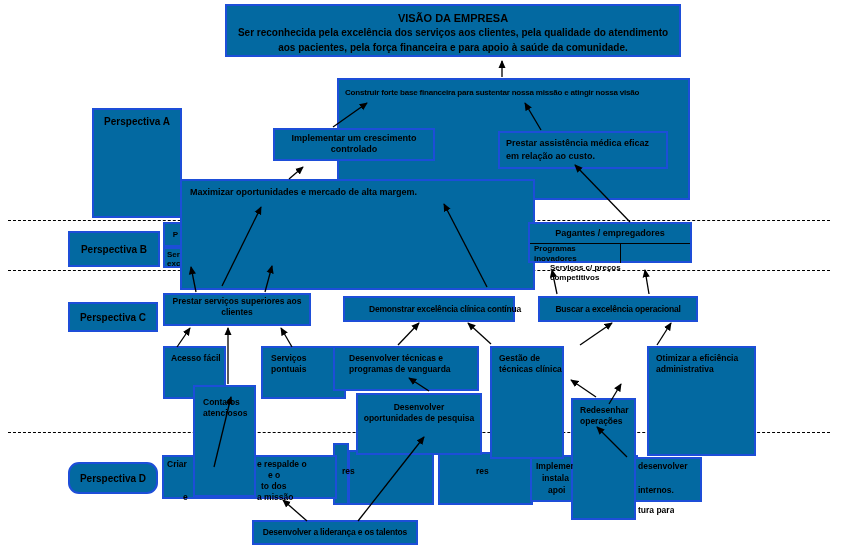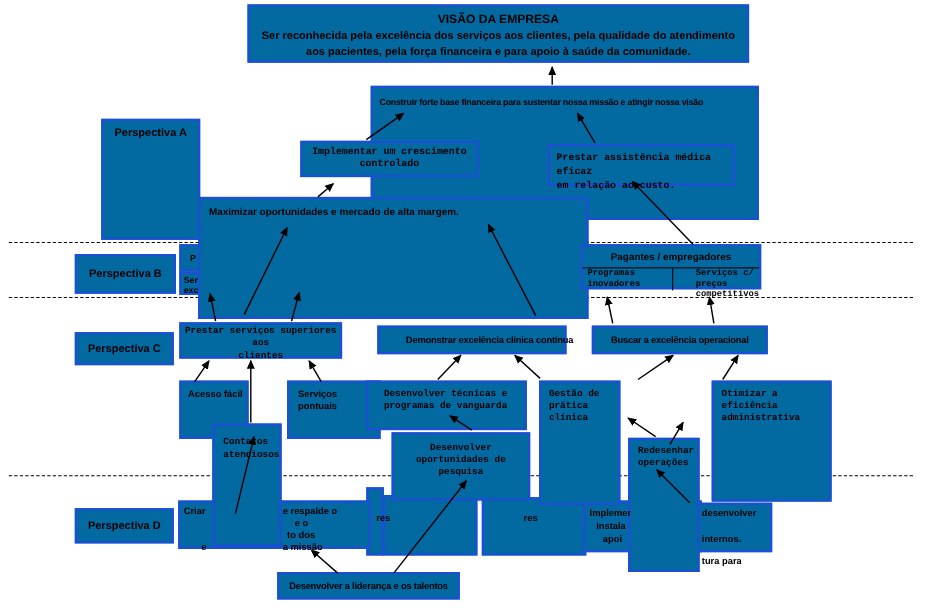--- a/index.html
+++ b/index.html
@@ -1,21 +1,21 @@
 <!DOCTYPE html>
 <html><head>
 <meta charset="utf-8">
 <style>
   html,body{margin:0;padding:0;background:#fff;}
   #canvas{position:relative;width:861px;height:553px;background:#fff;overflow:hidden;
           font-family:"Liberation Sans","DejaVu Sans",sans-serif;color:#000;}
   .bx{position:absolute;background:#0369a1;border:2px solid #1d4ed8;box-sizing:border-box;
       font-weight:bold;font-size:8.5px;line-height:11px;}
   .bx2{border-width:2px;}
-  .pre{white-space:pre-line;font-family:Liberation Mono, monospace;}
+  .pre{white-space:pre-line;}
   .nw{white-space:nowrap;}
   .tight{letter-spacing:-0.2px;}
   .ctr{text-align:center;}
   .vctr{display:flex;align-items:center;justify-content:center;}
   .dash{position:absolute;left:8px;width:822px;height:0;border-top:1px dashed #000;z-index:1;}
   .frag{position:absolute;font-weight:bold;font-size:8.5px;line-height:10px;
         white-space:nowrap;z-index:8;overflow:hidden;}
   .persp{font-size:10px;}
   svg.arrows{position:absolute;left:0;top:0;z-index:10;pointer-events:none;}
 </style>
@@ -56,21 +56,21 @@
   <div class="bx" style="left:180px;top:179px;width:355px;height:111px;z-index:5;padding:6px 8px;font-size:9px;">
     <span class="nw">Maximizar oportunidades e mercado de alta margem.</span>
   </div>
 
   <div class="bx persp vctr" style="left:68px;top:231px;width:92px;height:36px;z-index:6;">
     <span>Perspectiva B</span>
   </div>
 
   <div class="bx" style="left:528px;top:222px;width:164px;height:41px;z-index:6;padding:0;">
     <div class="ctr" style="border-bottom:1px solid #000;height:19px;font-size:9px;line-height:18px;">Pagantes / empregadores</div>
-    <div style="display:flex;height:20px;">
+    <div style="display:flex;height:20px;flex-direction:column;">
       <div class="pre" style="width:86px;border-right:1px solid #000;padding:0 0 0 4px;font-size:8px;line-height:9.5px;">Programas
 inovadores</div>
       <div class="pre" style="flex:1;padding:0 0 0 4px;font-size:8px;line-height:9.5px;margin-left:16px;">Serviços c/ preços
 competitivos</div>
     </div>
   </div>
 
   <div class="bx persp vctr" style="left:68px;top:302px;width:90px;height:30px;z-index:6;">
     <span>Perspectiva C</span>
   </div>
@@ -87,33 +87,33 @@
   </div>
 
   <div class="bx" style="left:163px;top:346px;width:63px;height:53px;z-index:6;padding:5px 0 0 6px;">Acesso fácil</div>
 
   <div class="bx" style="left:245px;top:346px;width:85px;height:53px;z-index:6;padding:5px 0 0 8px;margin-left:16px;">Serviços pontuais</div>
 
   <div class="bx pre" style="left:333px;top:346px;width:146px;height:45px;z-index:6;padding:5px 0 0 14px;">Desenvolver técnicas e
 programas de vanguarda</div>
 
   <div class="bx pre" style="left:490px;top:346px;width:74px;height:113px;z-index:6;padding:5px 0 0 7px;">Gestão de
-prática clínica</div>
+técnicas clínica</div>
 
   <div class="bx pre" style="left:601px;top:346px;width:109px;height:110px;z-index:6;padding:5px 0 0 7px;margin-left:46px;">Otimizar a eficiência
 administrativa</div>
 
   <div class="bx" style="left:333px;top:443px;width:16px;height:62px;z-index:3;"></div>
   <div class="bx" style="left:348px;top:450px;width:86px;height:55px;z-index:3;"></div>
   <div class="bx" style="left:438px;top:452px;width:95px;height:53px;z-index:3;"></div>
   <div class="bx" style="left:530px;top:455px;width:108px;height:47px;z-index:3;"></div>
   <div class="bx" style="left:612px;top:457px;width:90px;height:45px;z-index:3;"></div>
   <div class="bx" style="left:162px;top:455px;width:175px;height:44px;z-index:3;"></div>
 
-  <div class="bx persp vctr" style="left:68px;top:462px;width:90px;height:32px;z-index:6;">
+  <div class="bx persp vctr" style="left:68px;top:462px;width:90px;height:32px;z-index:6;border-radius:11px;">
     <span>Perspectiva D</span>
   </div>
 
   <div class="bx pre" style="left:193px;top:385px;width:63px;height:112px;z-index:7;padding:10px 0 0 8px;">Contatos
 atenciosos</div>
 
   <div class="bx ctr pre" style="left:356px;top:393px;width:126px;height:62px;z-index:6;padding-top:7px;">Desenvolver
 oportunidades de pesquisa</div>
 
   <div class="bx pre" style="left:571px;top:398px;width:65px;height:122px;z-index:7;padding:5px 0 0 7px;">Redesenhar

